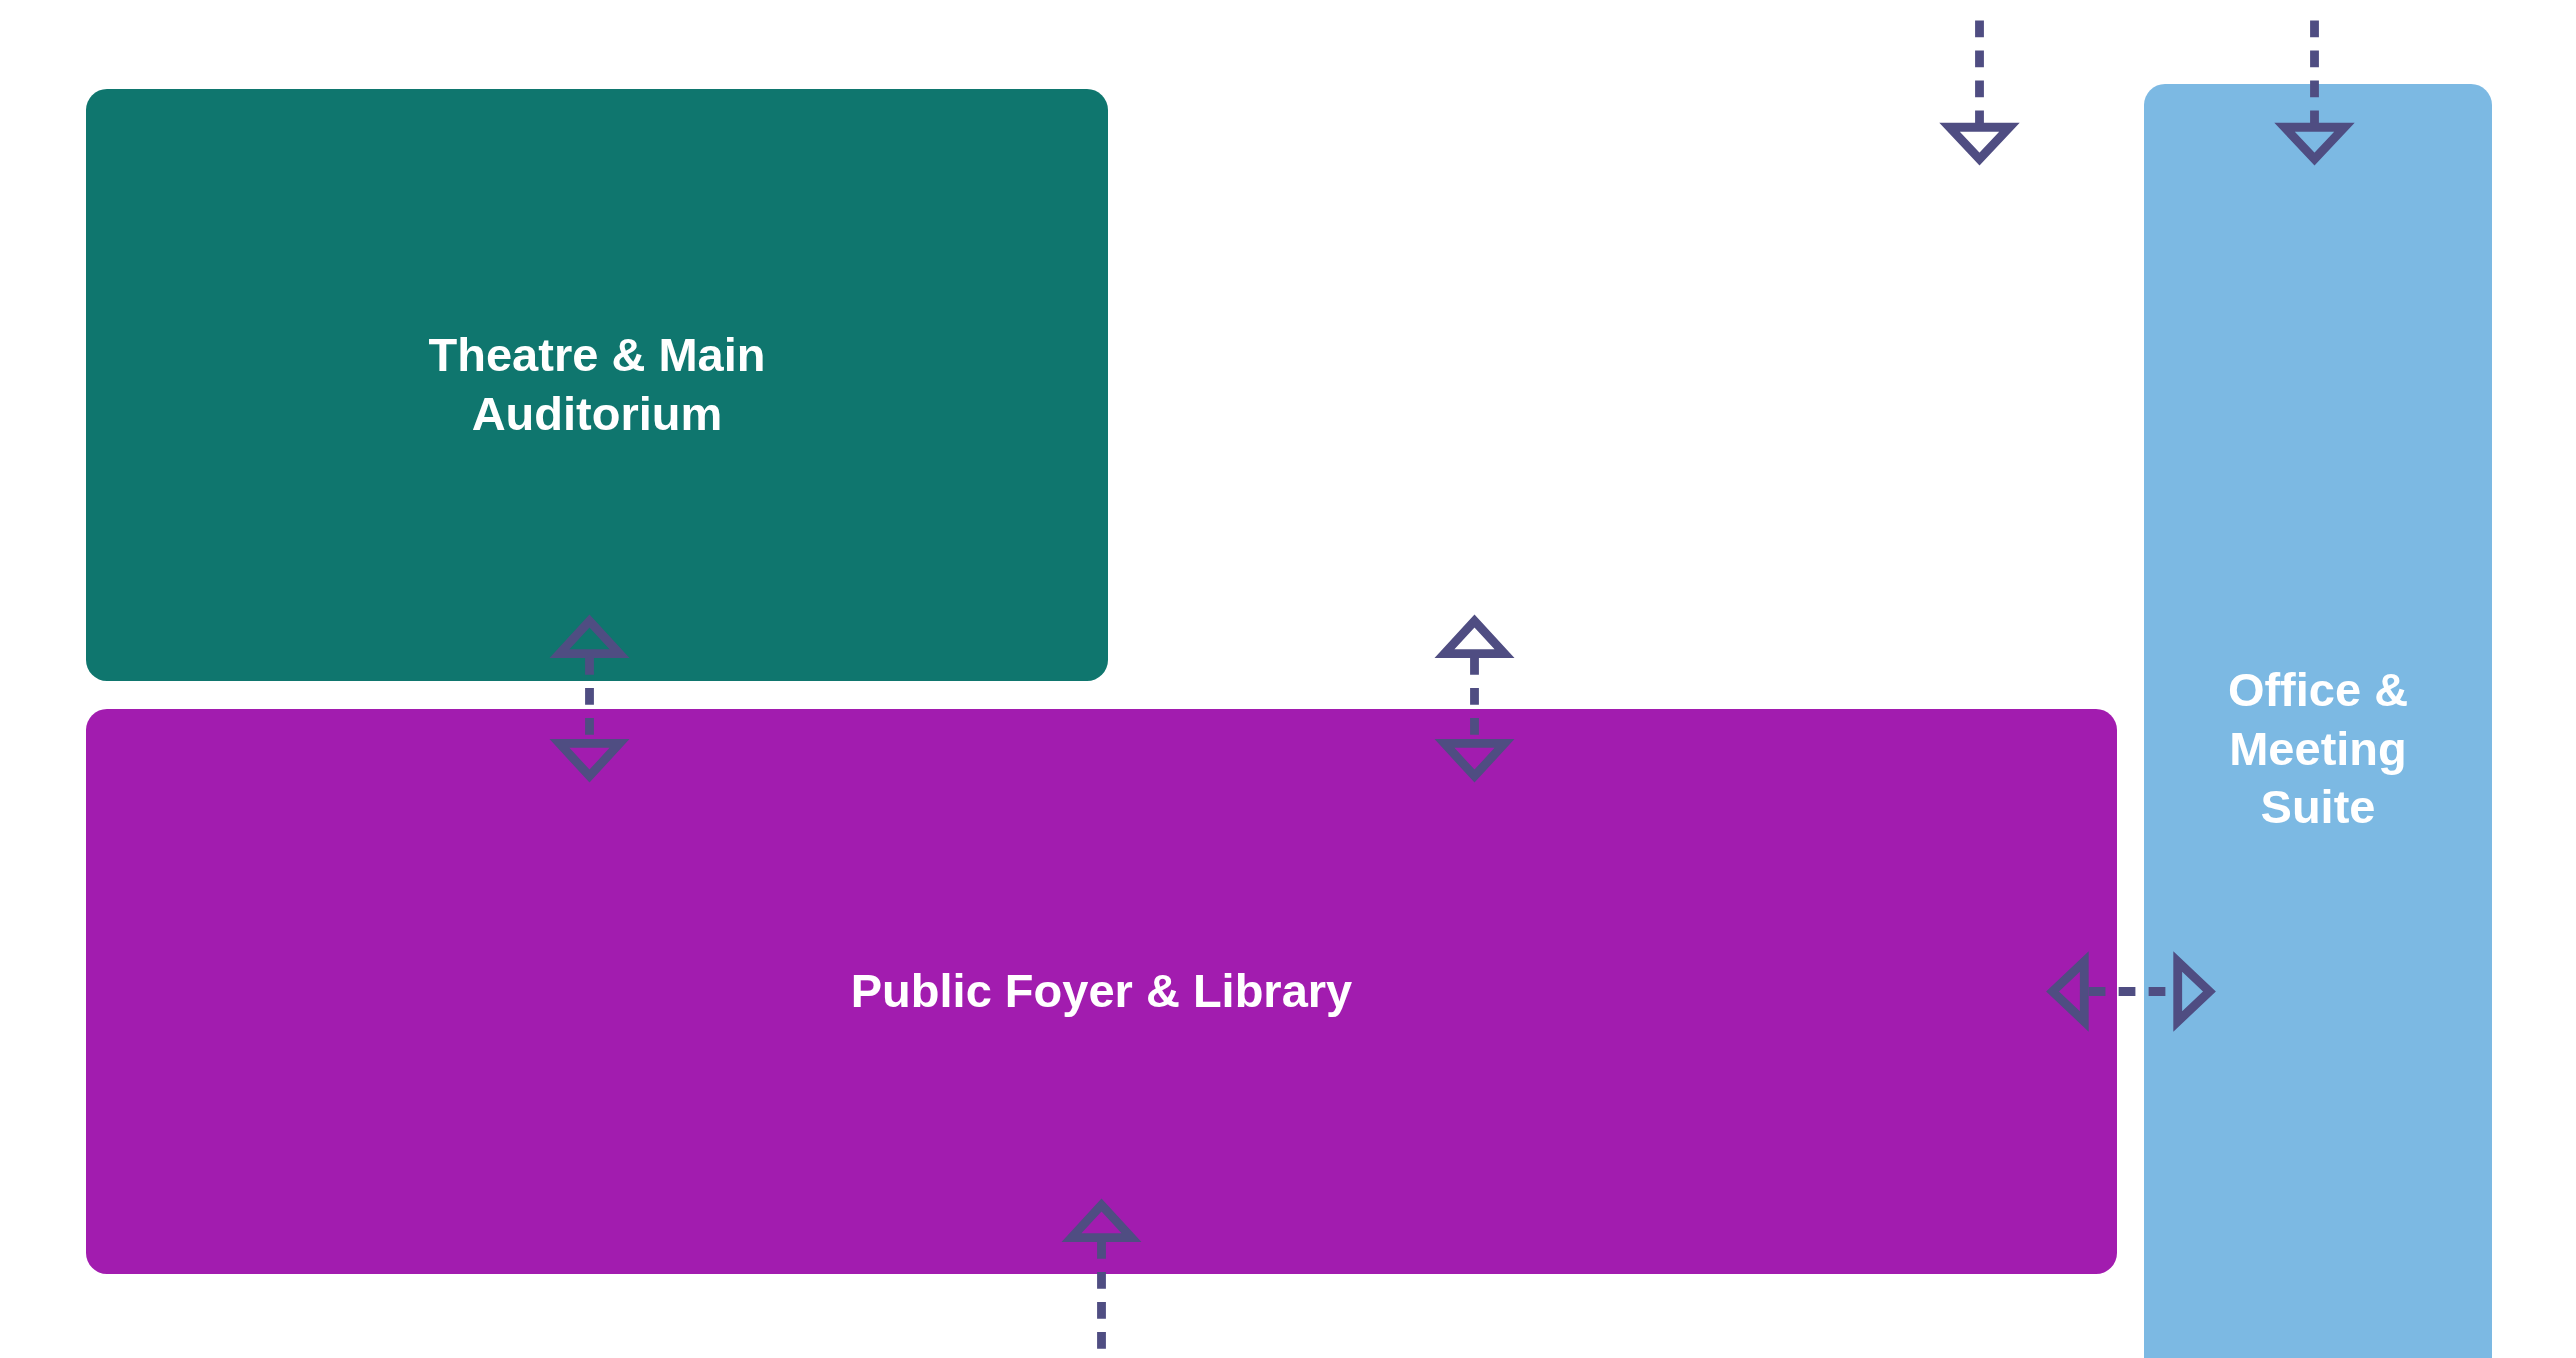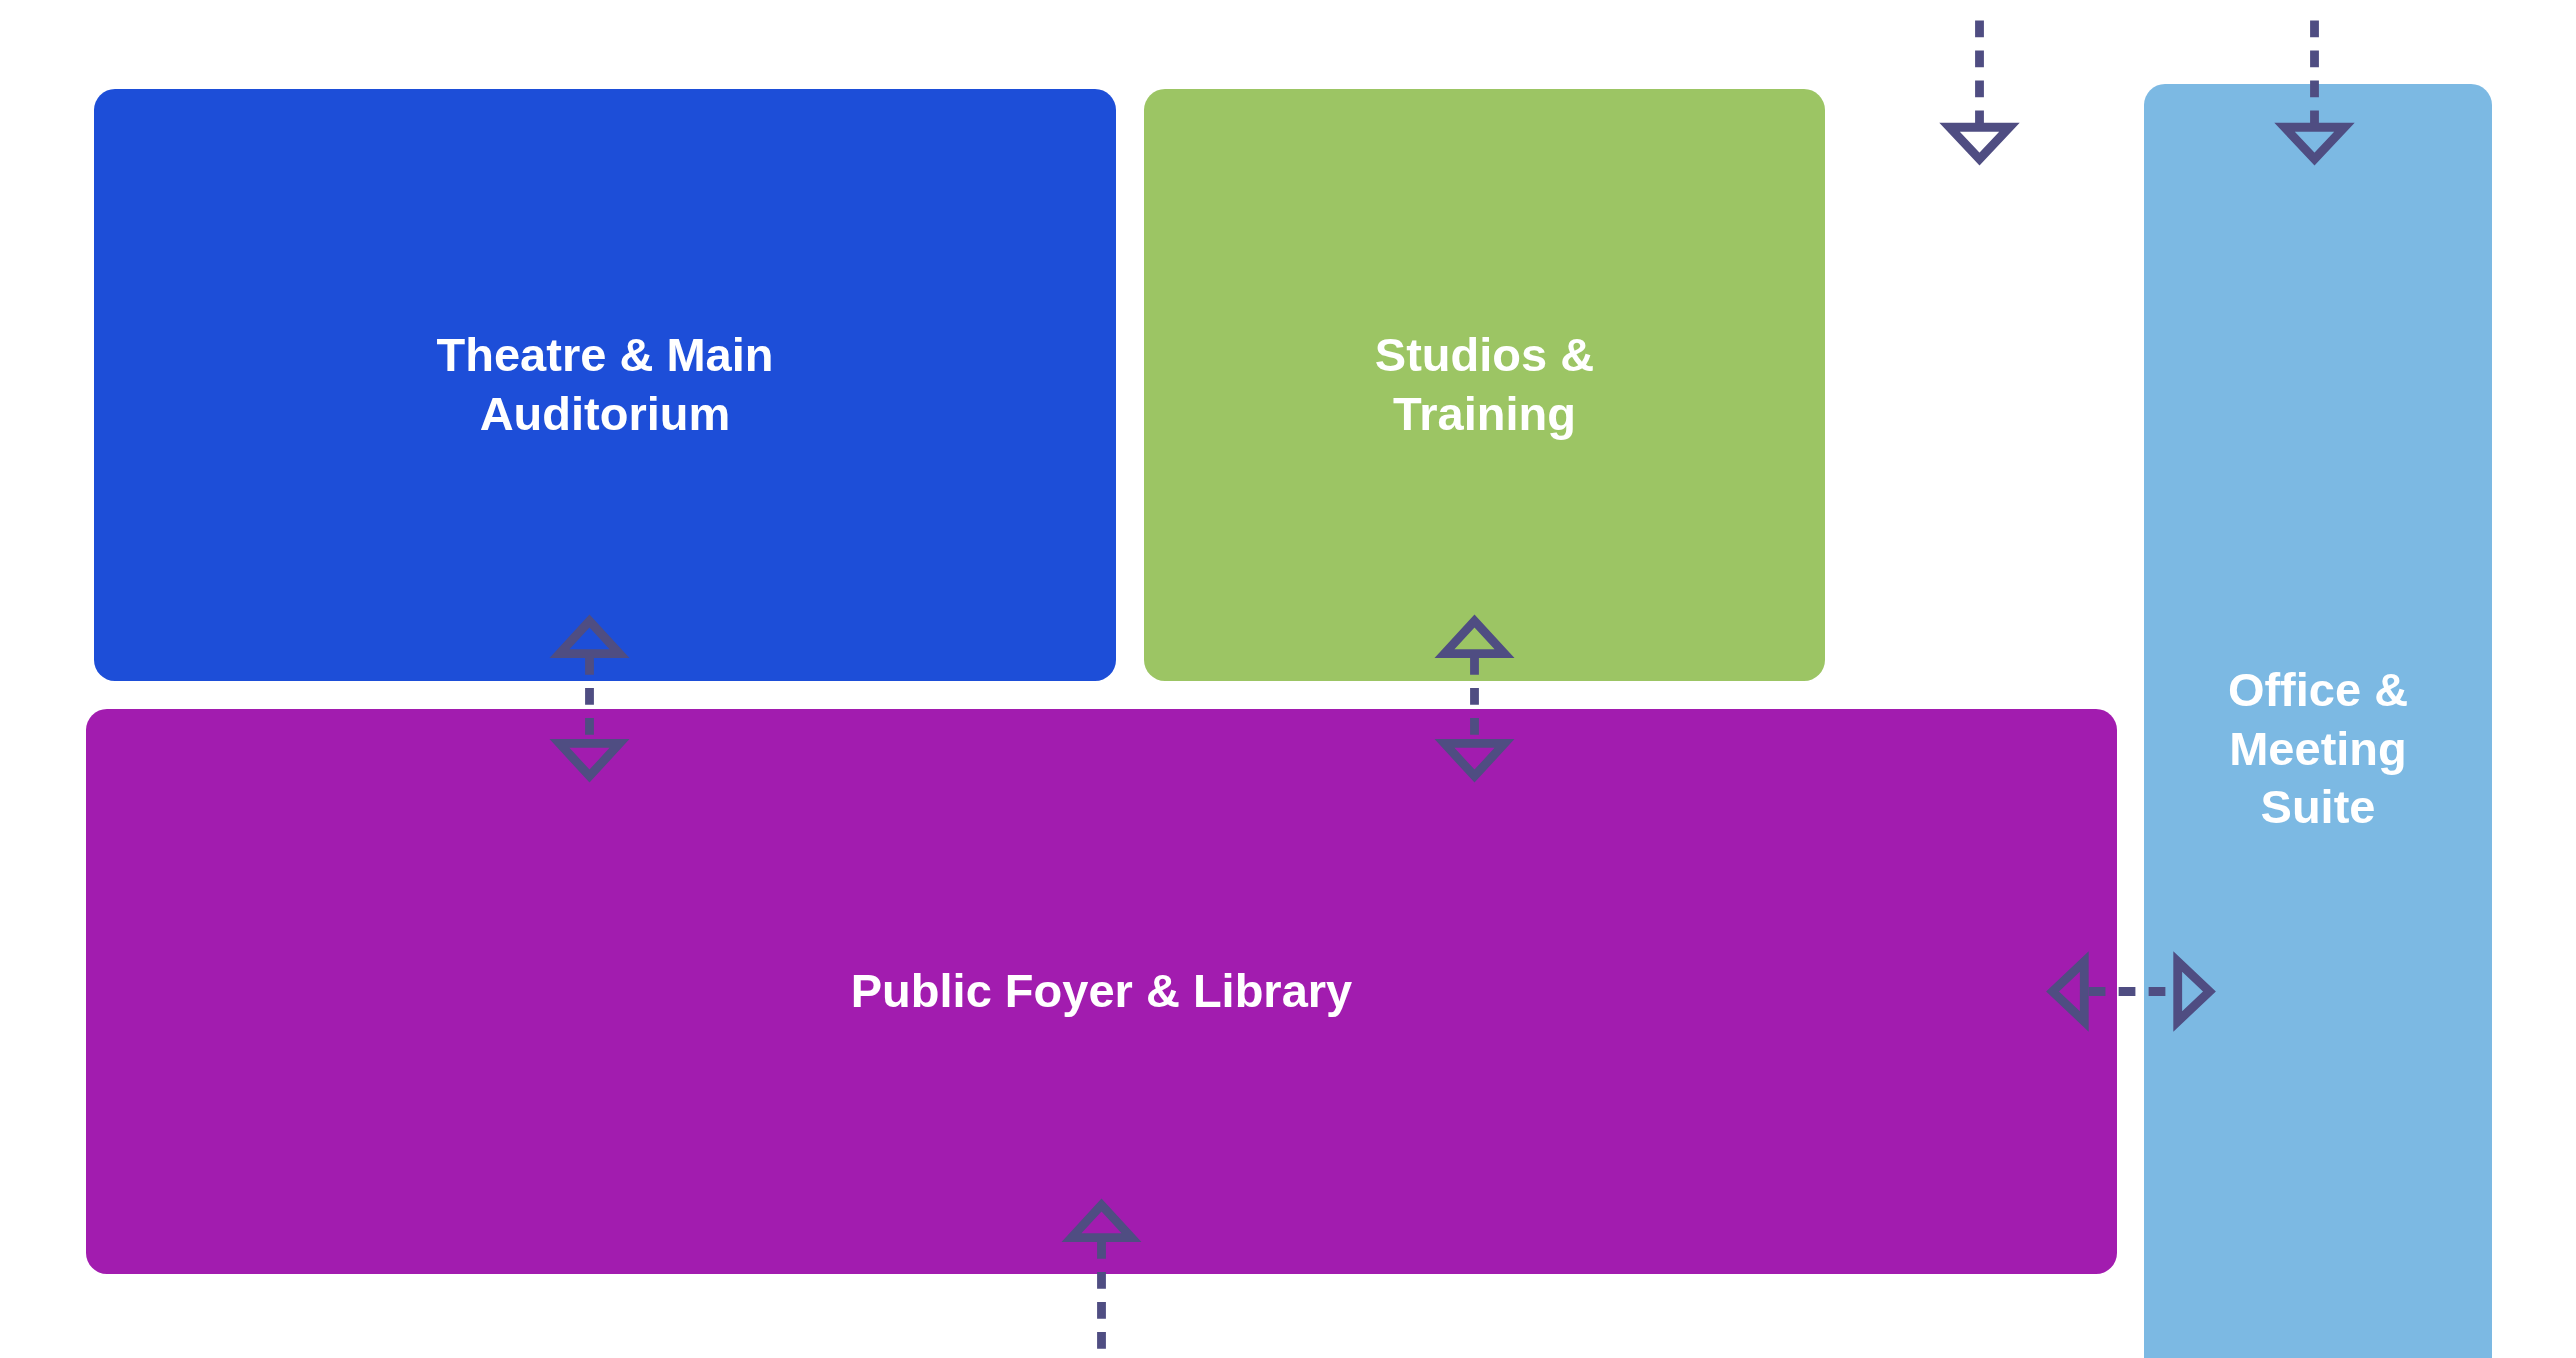--- a/index.html
+++ b/index.html
@@ -50,29 +50,25 @@
   .arrow-entry-hub     { left: 1946px; top: 19.5px;   width: 67px;  height: 144px; }
   .arrow-entry-office  { left: 2281px; top: 19.5px;   width: 67px;  height: 144px; }
   .arrow-foyer-office  { left: 2047px; top: 958px; width: 168px; height: 67px; }
   .arrow-entry-foyer   { left: 1068px; top: 1199px; width: 67px;  height: 160px; }
 </style>
 </head>
 <body>
 
 <div class="canvas">
 
-  <div class="block block-theatre" style="background: #1d4ed8; margin-left: 8px;">
+  <div class="block block-theatre" style="background: #0f766e;">
     <div class="label">Theatre &amp; Main
 Auditorium</div>
   </div>
 
-  <div class="block block-studios" style="background: rgb(156, 197, 100);">
-    <div class="label">Studios &amp;
-Training</div>
-  </div>
 
 
   <div class="block block-office" style="background: rgb(124, 185, 227);">
     <div class="label">Office &amp;
 Meeting
 Suite</div>
   </div>
 
   <div class="block block-foyer" style="background: #a21caf;">
     <div class="label">Public Foyer &amp; Library</div>

